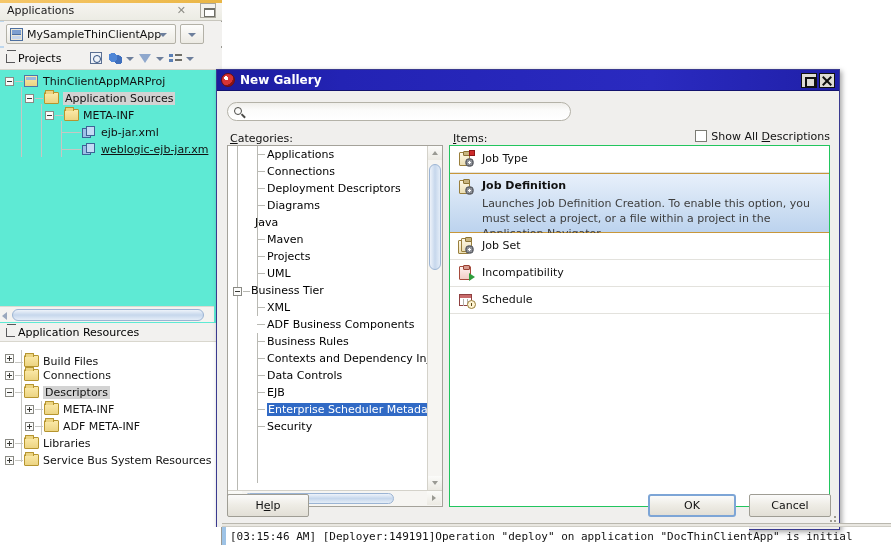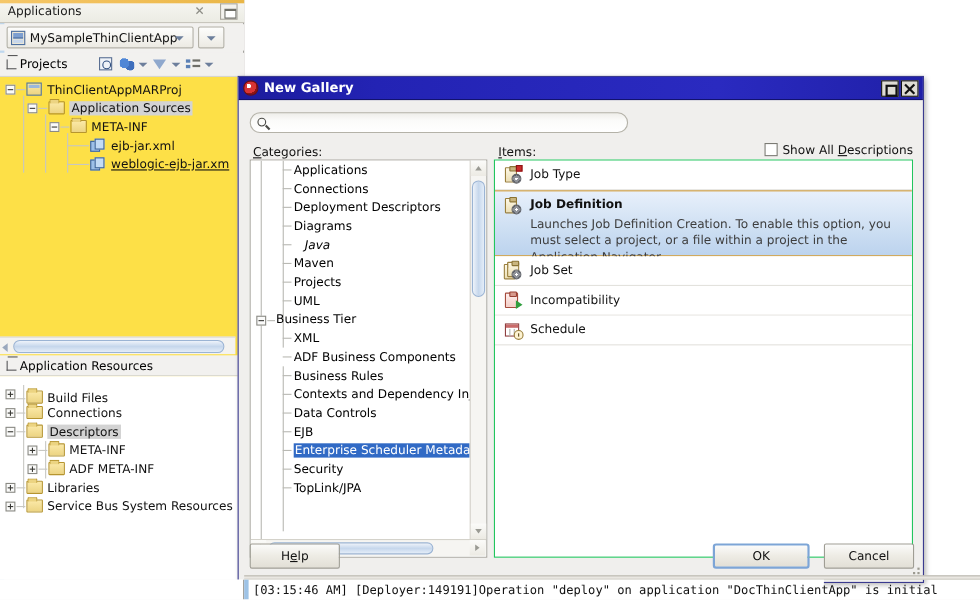--- a/index.html
+++ b/index.html
@@ -141,21 +141,21 @@
   .tb-group .g1{position:absolute;left:1px;top:3px;width:4px;height:3px;background:#5b80b5;}
   .tb-group .g2{position:absolute;left:7px;top:3px;width:7px;height:2px;background:#6e6e68;}
   .tb-group .g3{position:absolute;left:1px;top:8px;width:4px;height:3px;background:#5b80b5;}
   .tb-group .g4{position:absolute;left:7px;top:8px;width:7px;height:2px;background:#6e6e68;}
   .tb-arrow { position: absolute; top: 9px; }
   .tb-a1 { left: 126px; } .tb-a2 { left: 156px; } .tb-a3 { left: 186px; }
 
   
   .tree-area {
     position: absolute; left: 0; top: 70px; width: 222px; height: 304px;
-    background: #fde047; overflow: hidden; padding-left: 21px;
+    background: #5eead4; overflow: hidden; padding-left: 21px;
   }
   .tree-row {
     position: absolute; height: 17px; left: 0; right: 0;
     font-size: 11px; white-space: nowrap; cursor: pointer;
   }
   .expander {
     position: absolute; width: 9px; height: 9px; top: 4px;
     border: 1px solid #8a8a84; background: #fbfbfa;
   }
   .expander .hbar { position:absolute; left:1px; top:3px; width:5px; height:1px; background:#3a3a36; }
@@ -718,21 +718,21 @@
           <div class="cat-row">
             <div class="dash-tick" style="left:29px; top:8px; width:8px;"></div>
             <div class="cat-text" style="left:39px;">Deployment Descriptors</div>
           </div>
           <div class="cat-row">
             <div class="dash-tick" style="left:29px; top:8px; width:8px;"></div>
             <div class="cat-text" style="left:39px;">Diagrams</div>
           </div>
           <div class="cat-row">
             <div class="dash-tick" style="left:29px; top:8px; width:8px;"></div>
-            <div class="cat-text" style="left:49px;font-style:italic;">Java</div>
+            <div class="cat-text" style="left:27px;">Java</div>
           </div>
           <div class="cat-row">
             <div class="dash-tick" style="left:29px; top:8px; width:8px;"></div>
             <div class="cat-text" style="left:39px;">Maven</div>
           </div>
           <div class="cat-row">
             <div class="dash-tick" style="left:29px; top:8px; width:8px;"></div>
             <div class="cat-text" style="left:39px;">Projects</div>
           </div>
           <div class="cat-row">
@@ -772,24 +772,20 @@
             <div class="dash-tick" style="left:29px; top:8px; width:8px;"></div>
             <div class="cat-text" style="left:39px;">EJB</div>
           </div>
           <div class="cat-row">
             <div class="dash-tick" style="left:29px; top:8px; width:8px;"></div>
             <div class="cat-text sel" style="left:39px;">Enterprise Scheduler Metadat</div>
           </div>
           <div class="cat-row">
             <div class="dash-tick" style="left:29px; top:8px; width:8px;"></div>
             <div class="cat-text" style="left:39px;">Security</div>
-          </div>
-          <div class="cat-row">
-            <div class="dash-tick" style="left:29px; top:8px; width:8px;"></div>
-            <div class="cat-text" style="left:39px;">TopLink/JPA</div>
           </div>
         </div>
 
         <div class="vscroll">
           <div class="up"></div>
           <div class="vthumb"></div>
           <div class="dn"></div>
         </div>
         <div class="hscroll">
           <div class="lf"></div>

